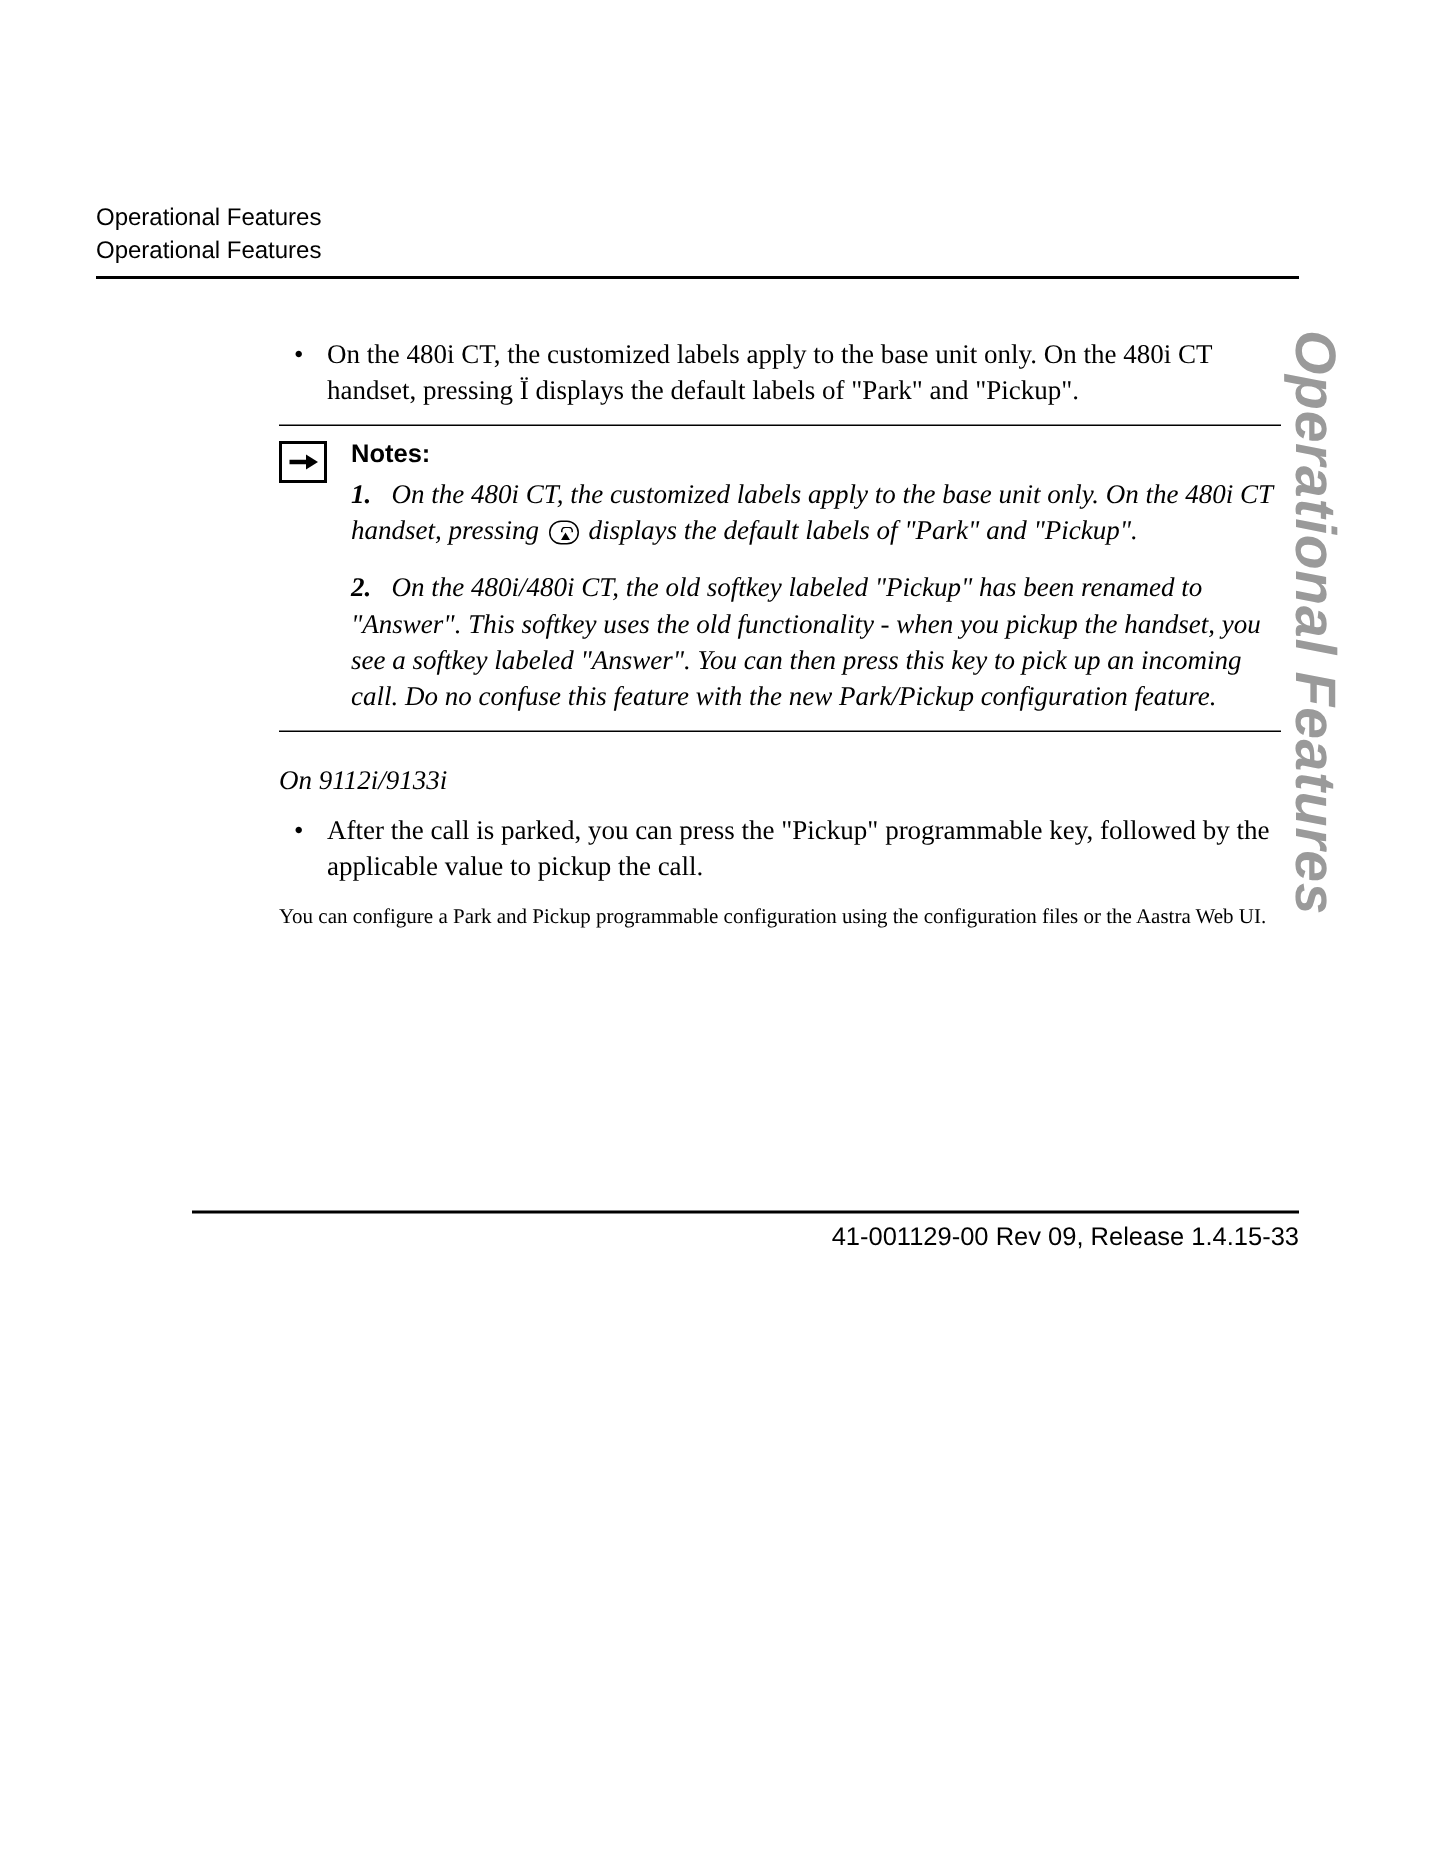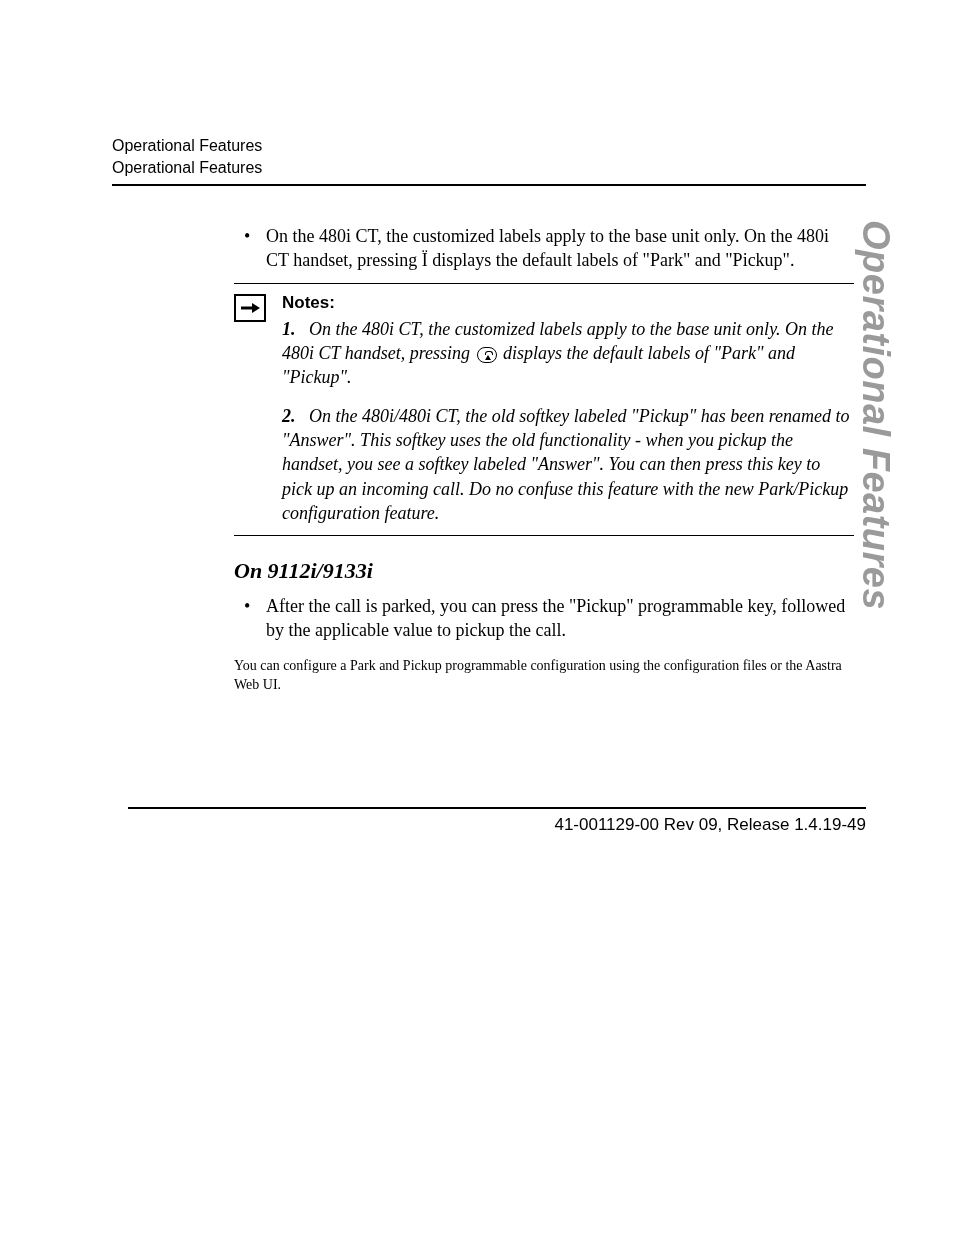--- a/index.html
+++ b/index.html
@@ -1,21 +1,21 @@
 <!DOCTYPE html>
 <html><head>
 <meta charset="utf-8">
 <style>
   * { box-sizing: border-box; margin: 0; padding: 0; }
   html, body { width: 954px; height: 1235px; background: #fff; font-family: "Times New Roman", Times, serif; color: #000; }
   .page {
     position: relative;
     width: 954px;
     height: 1007px;
-    padding: 135px 88px 0 112px;
+    padding: 135px 88px 0 64px;
   }
   .header {
     font-family: Arial, Helvetica, sans-serif;
     font-size: 16px;
     line-height: 1.35;
     margin-bottom: 6px;
   }
   .hr-top {
     border: none;
     border-top: 2px solid #000;
@@ -99,22 +99,22 @@
     position: absolute;
     left: 9px; top: 7px;
     width: 0; height: 0;
     border-left: 3px solid transparent;
     border-right: 3px solid transparent;
     border-bottom: 5px solid #000;
     transform: translateX(-2px);
   }
   .subhead {
     font-style: italic;
-    font-weight: bold;
-    font-size: 22px;
+    font-weight: normal;
+    font-size: 18px;
     margin: 0 0 10px 0;
   }
   .para {
     font-size: 14px;
     line-height: 1.35;
     margin-top: 14px;
   }
   .footer {
     position: absolute;
     left: 128px;
@@ -194,17 +194,17 @@
     <div class="para">You can configure a Park and Pickup programmable configuration using the configuration files or the Aastra Web UI.</div>
 
   </div>
 
   <div class="side-tab">Operational Features</div>
 
   <div class="footer">
     <hr class="hr-bottom">
     <div class="footer-row">
       <span>41-001129-00 Rev 09, Release 1.4.1</span>
-      <span>9-49</span>
+      <span>5-33</span>
     </div>
   </div>
 
 </div>
 
 </body></html>

